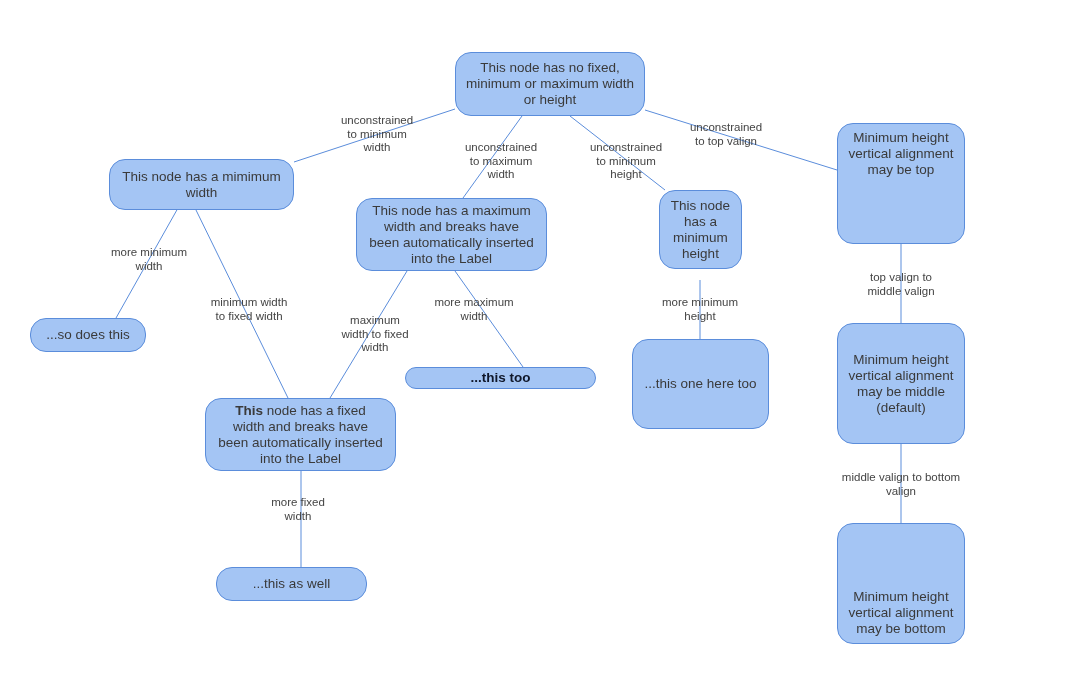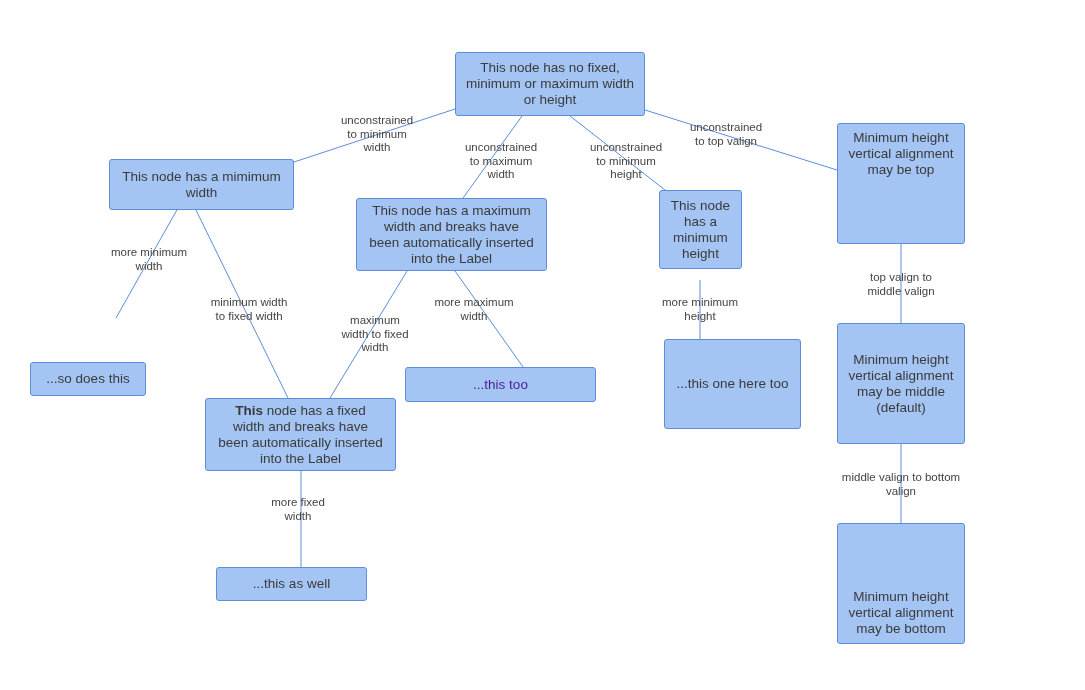--- a/index.html
+++ b/index.html
@@ -24,21 +24,21 @@
     top: 0;
     width: 1085px;
     height: 690px;
     pointer-events: none;
   }
   .node {
     position: absolute;
     box-sizing: border-box;
     background: #a4c5f4;
     border: 1px solid #5b8ddb;
-    border-radius: 3px;
+    border-radius: 16px;
     color: #3a3a3a;
     font-size: 13.5px;
     line-height: 16px;
     text-align: center;
     display: flex;
     justify-content: center;
     padding: 6px 8px;
   }
   .node.valign-top    { align-items: flex-start; }
   .node.valign-middle { align-items: center; }
@@ -77,39 +77,39 @@
       <line x1="901" y1="244" x2="901" y2="323" stroke="#5b8ddb" stroke-width="1"></line>
       <line x1="901" y1="444" x2="901" y2="523" stroke="#5b8ddb" stroke-width="1"></line>
     </svg>
   <div id="node-layer">
       <div class="node valign-middle" style="left: 455px; top: 52px; width: 190px; height: 64px; background: rgb(164, 197, 244); border-color: rgb(91, 141, 219); color: rgb(58, 58, 58);">
         <span class="node-label">This node has no fixed,<br>minimum or maximum width<br>or height</span>
       </div>
       <div class="node valign-middle" style="left: 109px; top: 159px; width: 185px; height: 51px; background: rgb(164, 197, 244); border-color: rgb(91, 141, 219); color: rgb(58, 58, 58);">
         <span class="node-label">This node has a mimimum<br>width</span>
       </div>
-      <div class="node valign-middle" style="left: 30px; top: 318px; width: 116px; height: 34px; background: rgb(164, 197, 244); border-color: rgb(91, 141, 219); color: rgb(58, 58, 58); margin-top: 44px;">
+      <div class="node valign-middle" style="left: 30px; top: 318px; width: 116px; height: 34px; background: rgb(164, 197, 244); border-color: rgb(91, 141, 219); color: rgb(58, 58, 58);">
         <span class="node-label">...so does this</span>
       </div>
       <div class="node valign-middle" style="left: 205px; top: 398px; width: 191px; height: 73px; background: rgb(164, 197, 244); border-color: rgb(91, 141, 219); color: rgb(58, 58, 58);">
         <span class="node-label"><b>This</b> node has a fixed<br>width and breaks have<br>been automatically inserted<br>into the Label</span>
       </div>
       <div class="node valign-middle" style="left: 216px; top: 567px; width: 151px; height: 34px; background: rgb(164, 197, 244); border-color: rgb(91, 141, 219); color: rgb(58, 58, 58);">
         <span class="node-label">...this as well</span>
       </div>
       <div class="node valign-middle" style="left: 356px; top: 198px; width: 191px; height: 73px; background: rgb(164, 197, 244); border-color: rgb(91, 141, 219); color: rgb(58, 58, 58);">
         <span class="node-label">This node has a maximum<br>width and breaks have<br>been automatically inserted<br>into the Label</span>
       </div>
-      <div class="node valign-middle" style="left: 405px; top: 367px; width: 191px; height: 35px; background: rgb(164, 197, 244); border-color: rgb(91, 141, 219); color: #4c1d95;">
+      <div class="node valign-middle" style="left: 405px; top: 367px; width: 191px; height: 22px; background: rgb(164, 197, 244); border-color: rgb(91, 141, 219); color: #0f172a; font-weight: bold;">
         <span class="node-label">...this too</span>
       </div>
       <div class="node valign-middle" style="left: 659px; top: 190px; width: 83px; height: 79px; background: rgb(164, 197, 244); border-color: rgb(91, 141, 219); color: rgb(58, 58, 58);">
         <span class="node-label">This node<br>has a<br>minimum<br>height</span>
       </div>
-      <div class="node valign-middle" style="left: 632px; top: 339px; width: 137px; height: 90px; background: rgb(164, 197, 244); border-color: rgb(91, 141, 219); color: rgb(58, 58, 58); margin-left: 32px;">
+      <div class="node valign-middle" style="left: 632px; top: 339px; width: 137px; height: 90px; background: rgb(164, 197, 244); border-color: rgb(91, 141, 219); color: rgb(58, 58, 58);">
         <span class="node-label">...this one here too</span>
       </div>
       <div class="node valign-top" style="left: 837px; top: 123px; width: 128px; height: 121px; background: rgb(164, 197, 244); border-color: rgb(91, 141, 219); color: rgb(58, 58, 58);">
         <span class="node-label">Minimum height<br>vertical alignment<br>may be top</span>
       </div>
       <div class="node valign-middle" style="left: 837px; top: 323px; width: 128px; height: 121px; background: rgb(164, 197, 244); border-color: rgb(91, 141, 219); color: rgb(58, 58, 58);">
         <span class="node-label">Minimum height<br>vertical alignment<br>may be middle<br>(default)</span>
       </div>
       <div class="node valign-bottom" style="left: 837px; top: 523px; width: 128px; height: 121px; background: rgb(164, 197, 244); border-color: rgb(91, 141, 219); color: rgb(58, 58, 58);">
         <span class="node-label">Minimum height<br>vertical alignment<br>may be bottom</span>

